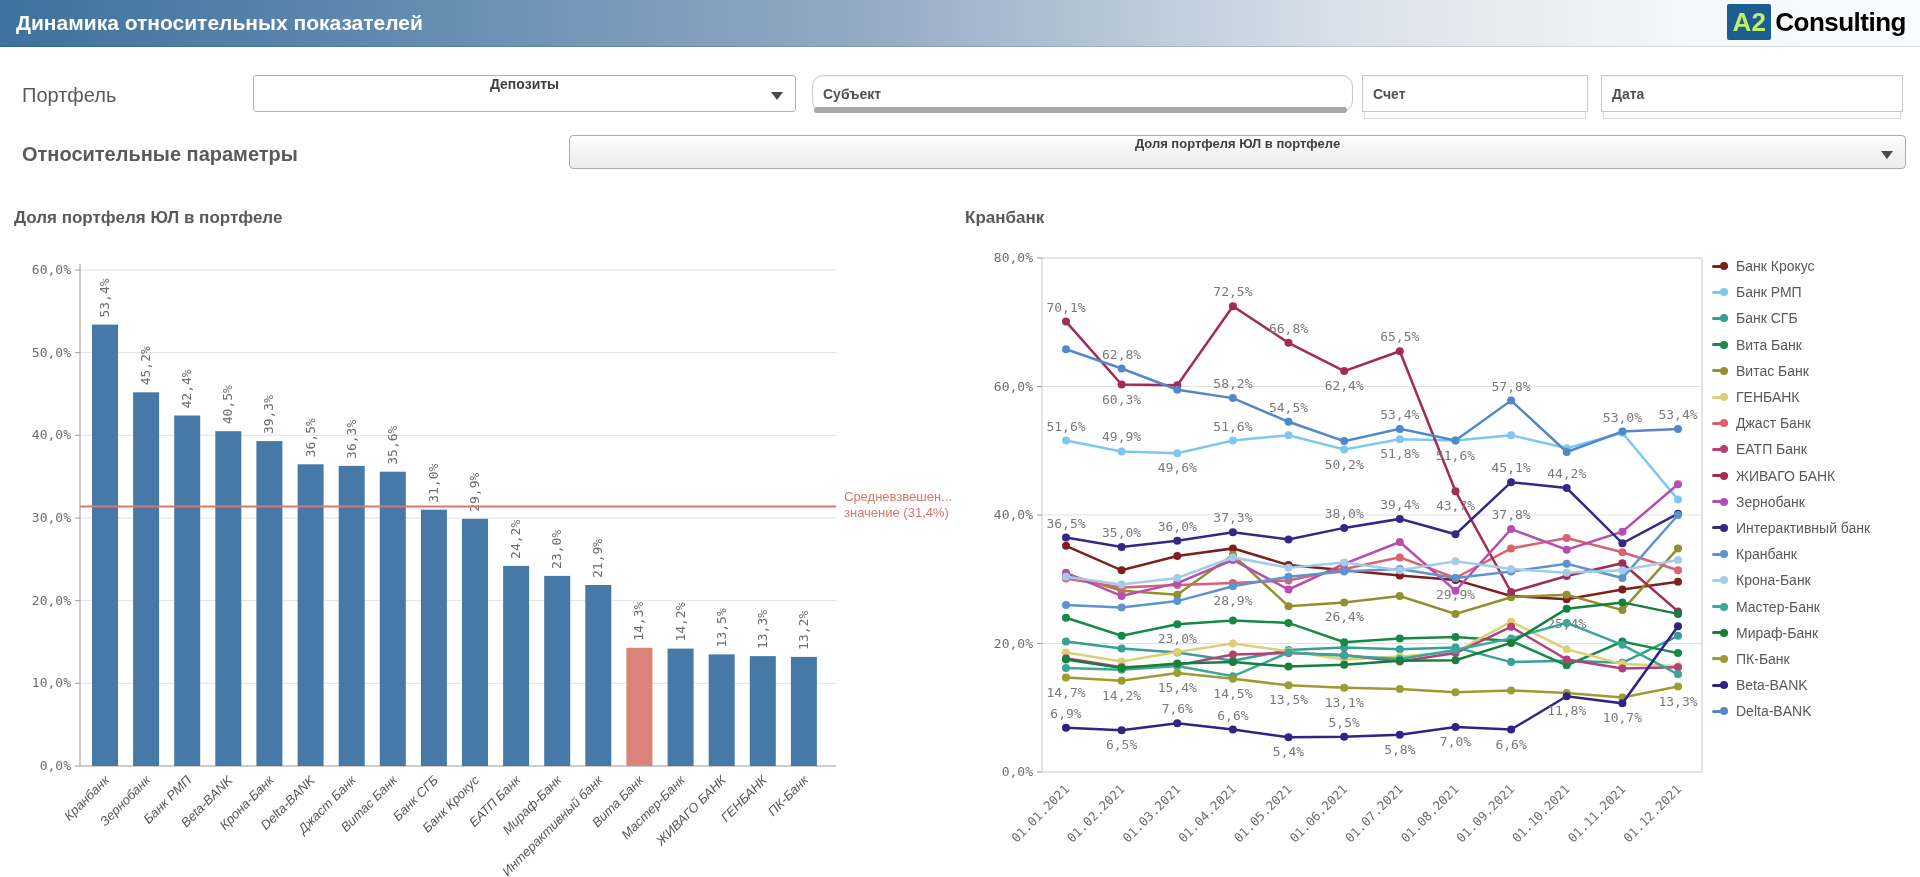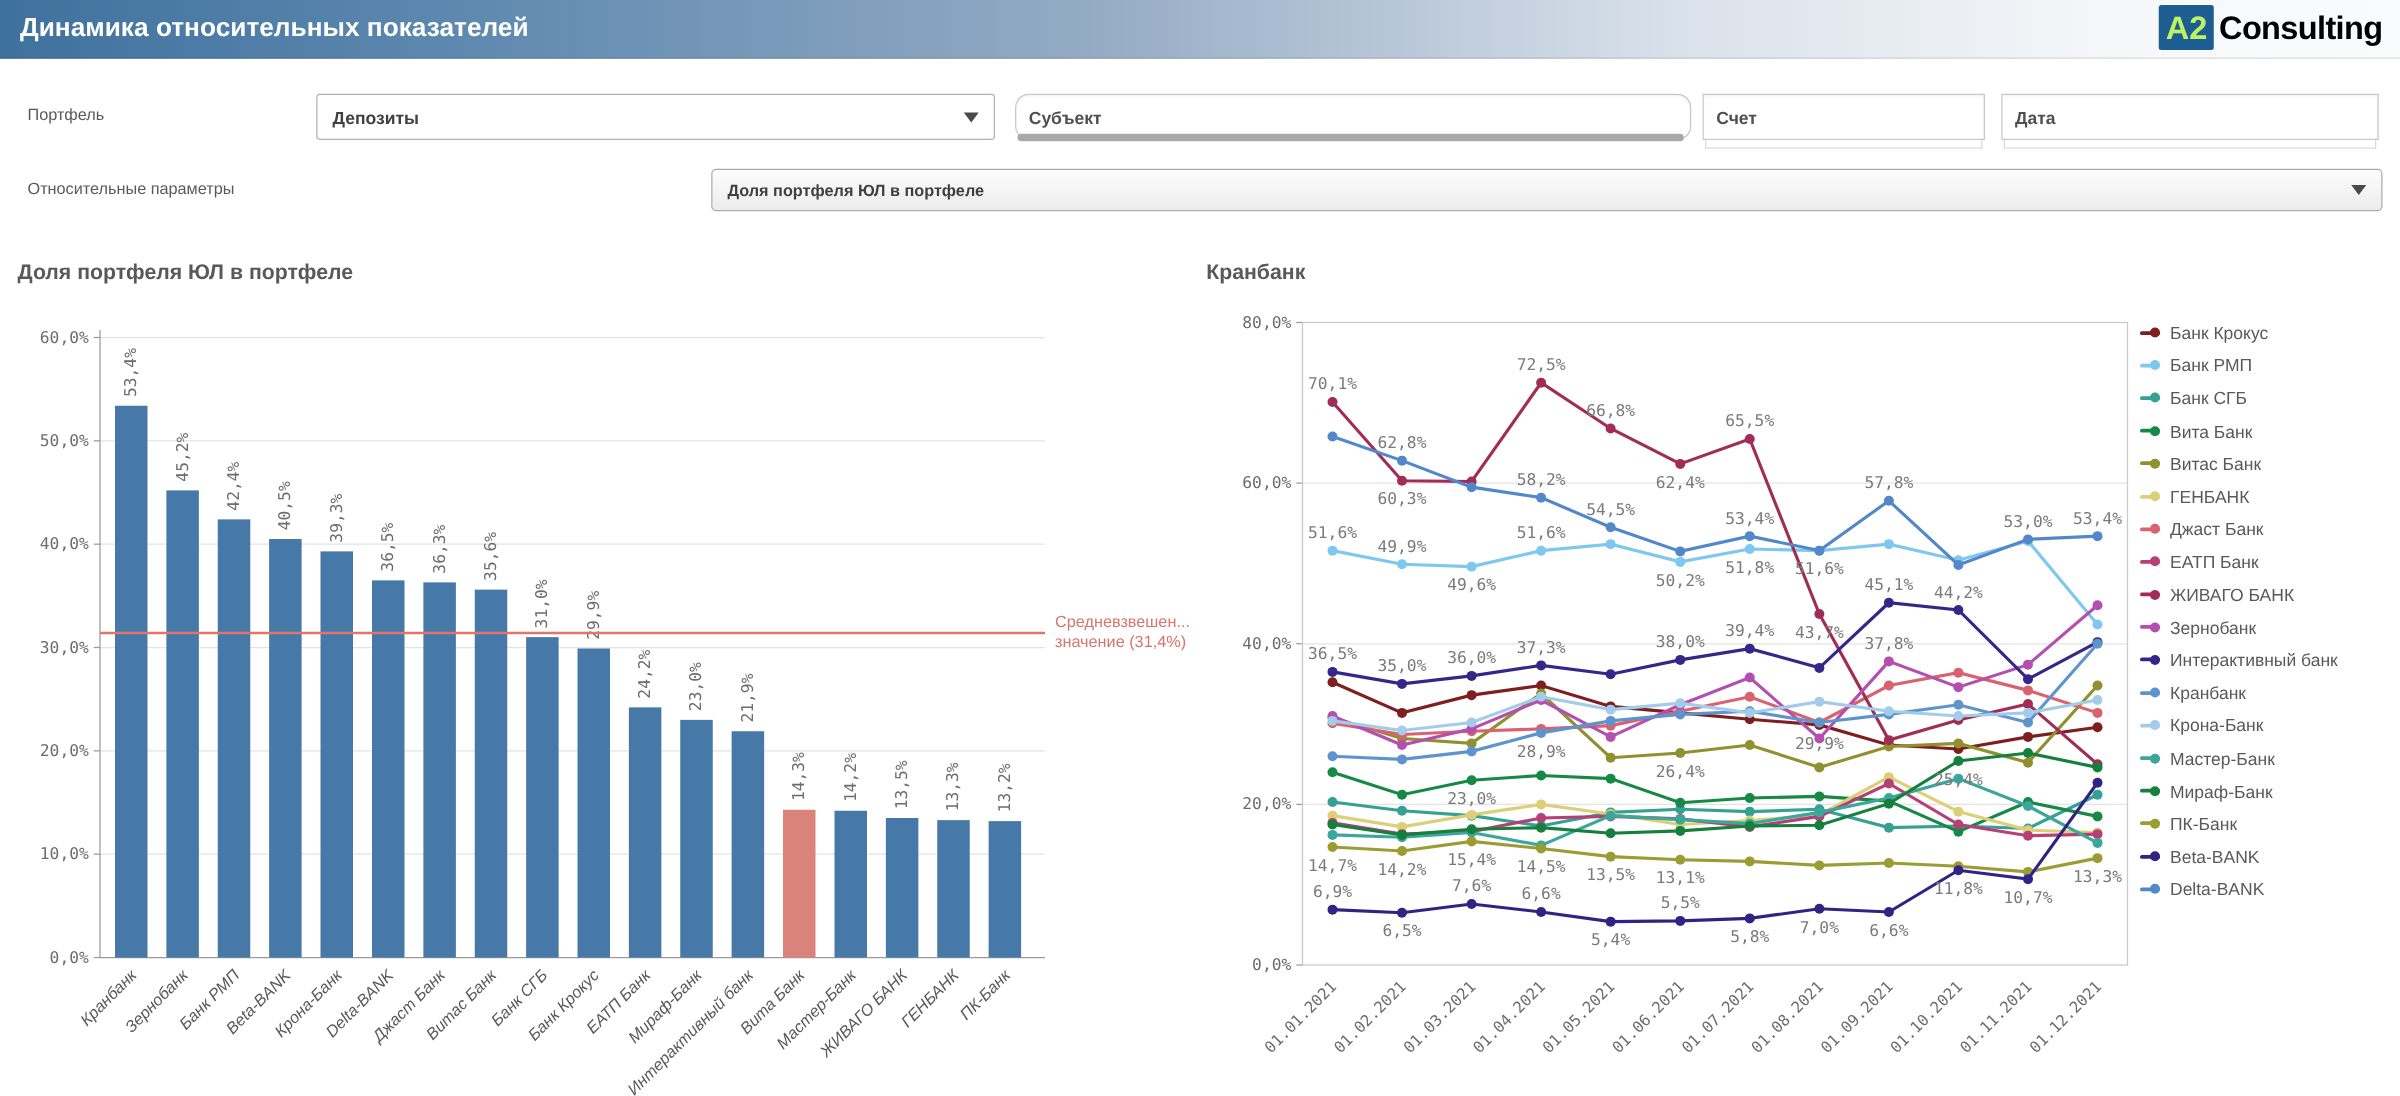--- a/index.html
+++ b/index.html
@@ -8,23 +8,23 @@
   
   #header{position:absolute;left:0;top:0;width:1920px;height:46px;
     background:linear-gradient(90deg,#3f719e 0%,#5c87ae 18%,#93aac4 45%,#d9e1ea 70%,#f5f7f9 88%,#fafbfc 100%);
     border-bottom:1px solid rgba(0,0,0,.12);}
   #header .title{position:absolute;left:16px;top:0;line-height:46px;font-size:21px;color:#fff;font-weight:700;}
   #logo{position:absolute;right:14px;top:4px;display:flex;align-items:center;}
   #logo .badge{display:inline-block;width:44px;height:36px;background:#1c5d92;border-radius:2px;
     color:#bef264;font-weight:700;font-size:26px;text-align:center;line-height:36px;}
   #logo .ctext{margin-left:4px;font-size:26px;font-weight:600;color:#000;letter-spacing:-.5px;}
   
-  .lbl{position:absolute;font-size:13px;color:#5a5a5a;}
+  .lbl{position:absolute;font-size:20px;color:#5a5a5a;}
   .selectbox{position:absolute;background:#fff;border:1px solid #b2b2b2;border-radius:3px;box-sizing:border-box;
-    display:flex;align-items:center;padding:10px 12px;}
+    display:flex;align-items:center;padding:0 12px;flex-direction:column;}
   .selectbox .val{font-size:14px;font-weight:600;color:#404040;}
   .caret{width:0;height:0;border-left:6px solid transparent;border-right:6px solid transparent;
     border-top:8px solid #4a4a4a;margin-left:auto;}
   .listbox{position:absolute;background:#fff;border:1px solid #c9c9c9;box-sizing:border-box;
     display:flex;align-items:center;padding:0 10px;box-shadow:inset 0 1px 2px rgba(0,0,0,.06);}
   .listbox .ph{font-size:14px;font-weight:600;color:#4f4f4f;}
   .hscroll{position:absolute;left:1px;right:5px;bottom:-2px;height:6px;background:#a8a8a8;border-radius:3px;}
   .lip{position:absolute;height:7px;border:1px solid #dadada;border-top:none;box-sizing:border-box;background:#fff;}
   #paramsel{background:linear-gradient(#fdfdfd,#ececec);border-radius:4px;border:1px solid #ababab;}
   #paramsel .val{font-size:13px;font-weight:700;color:#3f3f3f;}
@@ -66,21 +66,21 @@
 </div>
 <div class="listbox" style="left:1362px;top:75px;width:226px;height:37px;">
   <span class="ph">Счет</span>
 </div>
 <div class="lip" style="left:1364px;top:112px;width:222px;"></div>
 <div class="listbox" style="left:1601px;top:75px;width:302px;height:37px;">
   <span class="ph">Дата</span>
 </div>
 <div class="lip" style="left:1603px;top:112px;width:298px;"></div>
 
-<span class="lbl" style="left:22px;top:143px;">Относительные параметры</span>
+<span class="lbl" style="left:22px;top:143px;font-weight:bold;">Относительные параметры</span>
 <div class="selectbox" id="paramsel" style="left:569px;top:135px;width:1337px;height:34px;">
   <span class="val">Доля портфеля ЮЛ в портфеле</span>
   <span class="caret"></span>
 </div>
 
 <div class="chart-title" style="left:14px;top:208px;">Доля портфеля ЮЛ в портфеле</div>
 <div class="abs" id="barchart" style="left:0;top:230px;width:960px;height:647px;">
     <svg width="960" height="647" viewBox="0 0 960 647">
       <line x1="80" x2="836" y1="536" y2="536" stroke="#9b9b9b" stroke-width="1"></line>
       <line x1="75" x2="80" y1="536" y2="536" stroke="#9b9b9b"></line>

